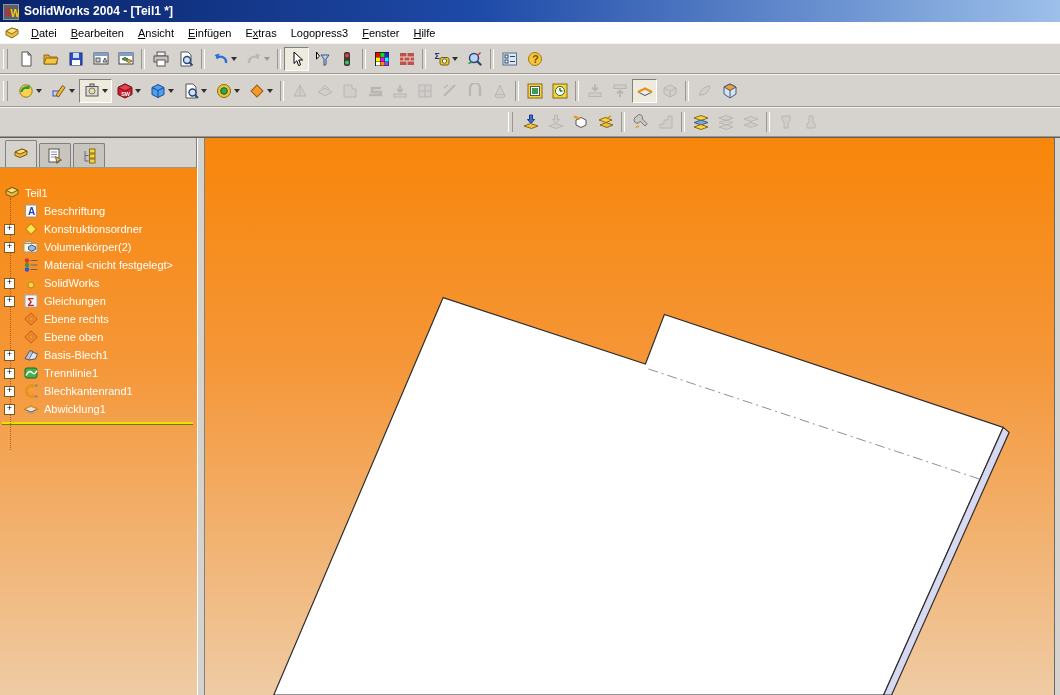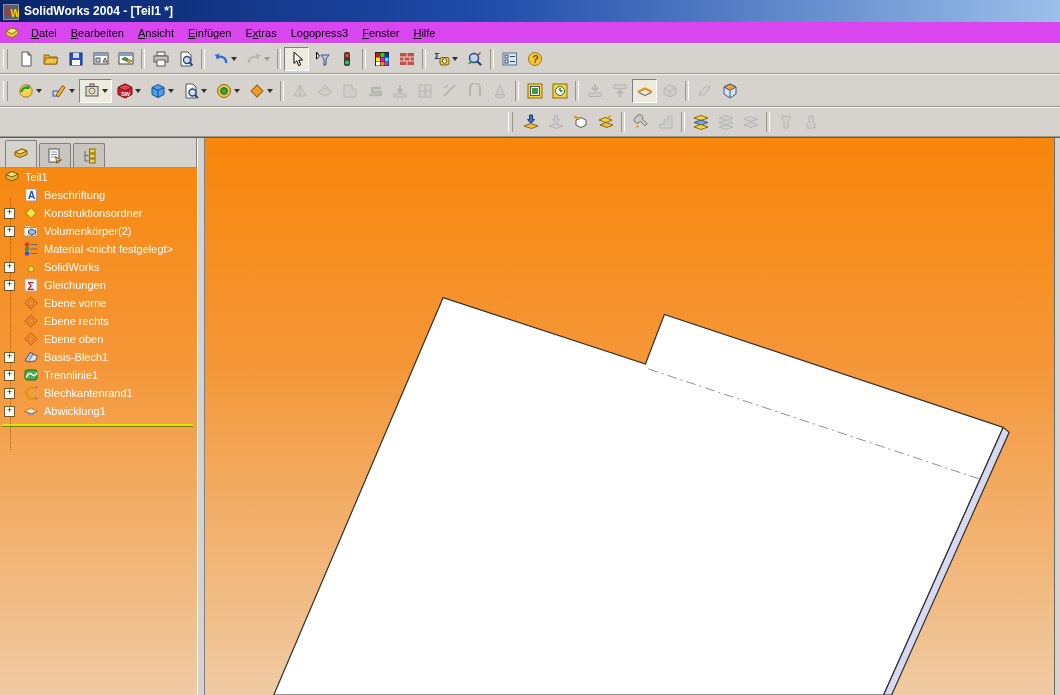--- a/index.html
+++ b/index.html
@@ -6,21 +6,21 @@
   body{width:1060px;height:695px;overflow:hidden;font-family:"Liberation Sans",sans-serif;background:#d6d3ce;}
   .window{width:1060px;height:695px;display:flex;flex-direction:column;}
 
   
   .titlebar{height:22px;display:flex;align-items:center;gap:5px;padding-left:3px;
     background:linear-gradient(90deg,#0a246a 0%,#1e4aa8 45%,#9cc0ea 100%);color:#fff;
     font-weight:bold;font-size:12px;flex:0 0 auto;}
   .titlebar .ticon{margin-top:1px;}
 
   
-  .menubar{height:21px;display:flex;align-items:center;background:#d946ef;font-size:11px;
+  .menubar{height:21px;display:flex;align-items:center;background:#ffffff;font-size:11px;
     padding-left:2px;flex:0 0 auto;}
   .menubar .ticon{margin:0 4px 0 2px;}
   .menu-item{padding:3px 7px;color:#000;cursor:default;}
   .menu-item u{text-decoration:underline;}
 
   
   .toolbar{display:flex;align-items:center;background:#d6d3ce;border-top:1px solid #f5f4ef;
     border-bottom:1px solid #9a978e;flex:0 0 auto;}
   .row1{height:29px;}
   .row2{height:31px;}
@@ -40,21 +40,21 @@
 
   
   .main{flex:1;display:flex;border-top:1px solid #5f5d58;
     background:linear-gradient(#f8860a 0%,#f59637 40%,#efcba4 100%);}
   .panel{width:197px;display:flex;flex-direction:column;flex:0 0 auto;}
   .tabs{height:30px;background:#d6d3ce;display:flex;align-items:flex-end;gap:2px;
     padding:2px 0 0 5px;border-right:1px solid #808080;border-bottom:1px solid #9a978e;box-sizing:border-box;}
   .tab{width:30px;height:23px;display:flex;align-items:center;justify-content:center;
     border:1px solid #808080;border-bottom:none;border-radius:2px 2px 0 0;background:#c8c5be;}
   .tab.active{background:#d6d3ce;height:26px;}
-  .tree{position:relative;flex:1;padding-top:0;overflow:hidden;}
+  .tree{position:relative;flex:1;padding-top:16px;overflow:hidden;}
   .tree::before{content:"";position:absolute;left:10px;top:30px;height:252px;
     border-left:1px dotted rgba(96,48,0,.55);}
   .trow{height:18px;display:flex;align-items:center;color:#fff;font-size:11px;padding-left:4px;position:relative;}
   .slot{width:13px;margin-right:6px;display:flex;align-items:center;justify-content:flex-start;flex:0 0 auto;}
   .expander{width:9px;height:9px;background:#fff;border:1px solid #7a5a20;color:#000;
     font-size:9px;line-height:8px;text-align:center;font-family:"Liberation Mono",monospace;box-sizing:content-box;}
   .tlabel{margin-left:5px;white-space:nowrap;}
   .rollback{border-top:2px solid #e4e400;border-bottom:1px solid #7a7a00;margin:4px 4px 0 2px;}
 
   .splitter{width:6px;background:#d6d3ce;border-left:1px solid #ffffff;border-right:1px solid #808080;flex:0 0 auto;}
@@ -697,30 +697,20 @@
             <span class="tlabel">Gleichungen</span>
           </div>
           <div class="trow">
             <span class="slot"></span>
             <span class="ticon">
               <svg width="16" height="16" viewBox="0 0 16 16">
                 <rect x="3.8" y="3.8" width="8.4" height="8.4" transform="rotate(45 8 8)" fill="none" stroke="#d2691e" stroke-width="1.2"></rect>
                 <rect x="6" y="6" width="4" height="4" transform="rotate(45 8 8)" fill="none" stroke="#d2691e" stroke-width="0.8"></rect>
               </svg>
             </span>
-            <span class="tlabel">Ebene vorne</span>
-          </div>
-          <div class="trow">
-            <span class="slot"></span>
-            <span class="ticon">
-              <svg width="16" height="16" viewBox="0 0 16 16">
-                <rect x="3.8" y="3.8" width="8.4" height="8.4" transform="rotate(45 8 8)" fill="none" stroke="#d2691e" stroke-width="1.2"></rect>
-                <rect x="6" y="6" width="4" height="4" transform="rotate(45 8 8)" fill="none" stroke="#d2691e" stroke-width="0.8"></rect>
-              </svg>
-            </span>
             <span class="tlabel">Ebene rechts</span>
           </div>
           <div class="trow">
             <span class="slot"></span>
             <span class="ticon">
               <svg width="16" height="16" viewBox="0 0 16 16">
                 <rect x="3.8" y="3.8" width="8.4" height="8.4" transform="rotate(45 8 8)" fill="none" stroke="#d2691e" stroke-width="1.2"></rect>
                 <rect x="6" y="6" width="4" height="4" transform="rotate(45 8 8)" fill="none" stroke="#d2691e" stroke-width="0.8"></rect>
               </svg>
             </span>

